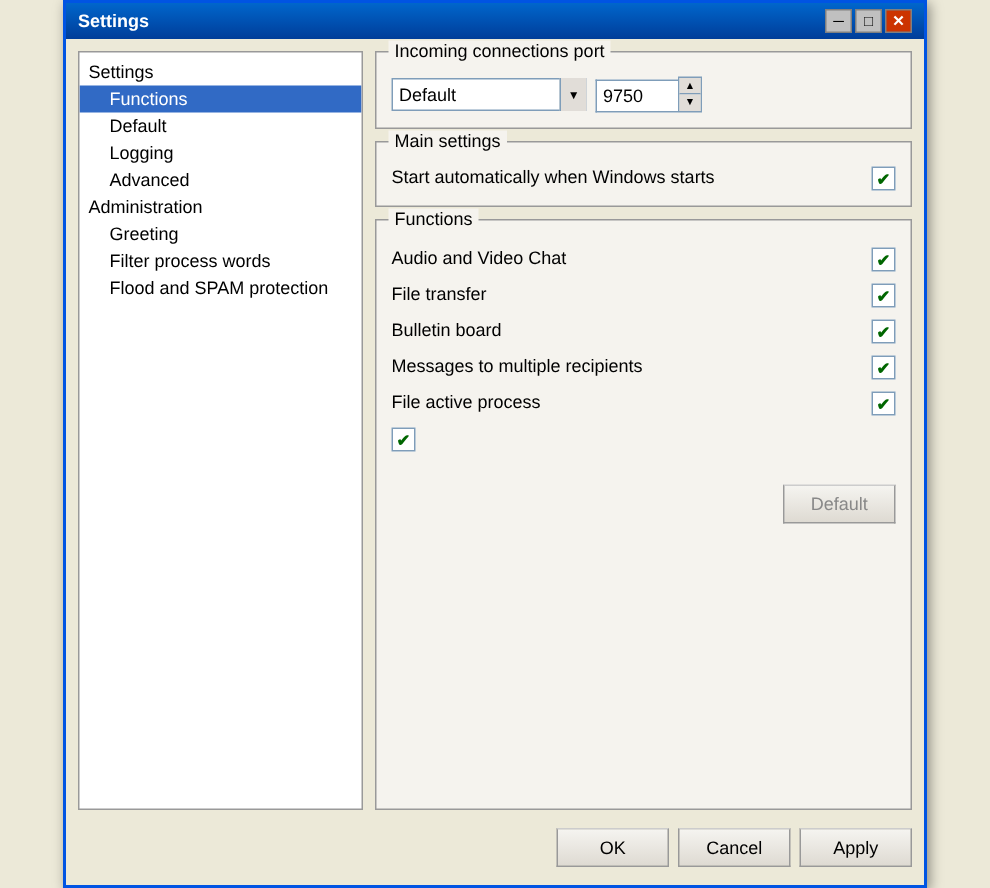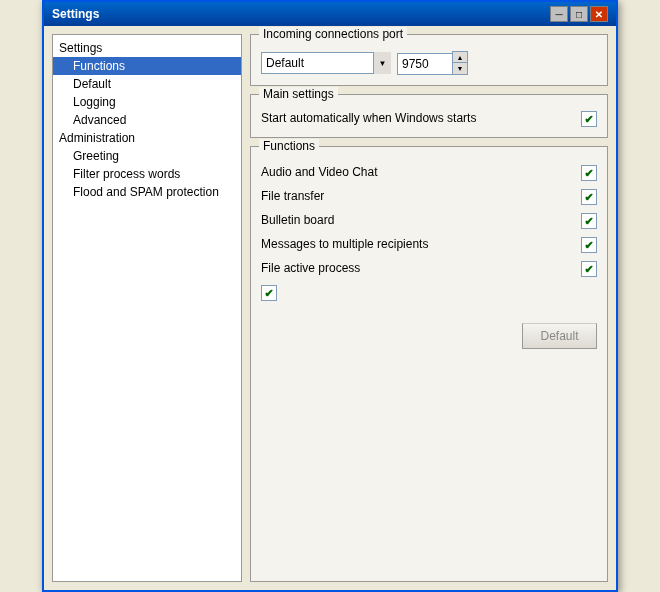--- a/index.html
+++ b/index.html
@@ -379,14 +379,19 @@
           </div>
 
           <div class="default-area" style="margin-top: 20px;">
             <button class="btn default-btn">Default</button>
           </div>
         </div>
 
       </div>
     </div>
 
+    <div class="bottom-buttons">
+      <button class="btn">OK</button>
+      <button class="btn">Cancel</button>
+      <button class="btn">Apply</button>
+    </div>
   </div>
 </div>
 
 </body></html>

